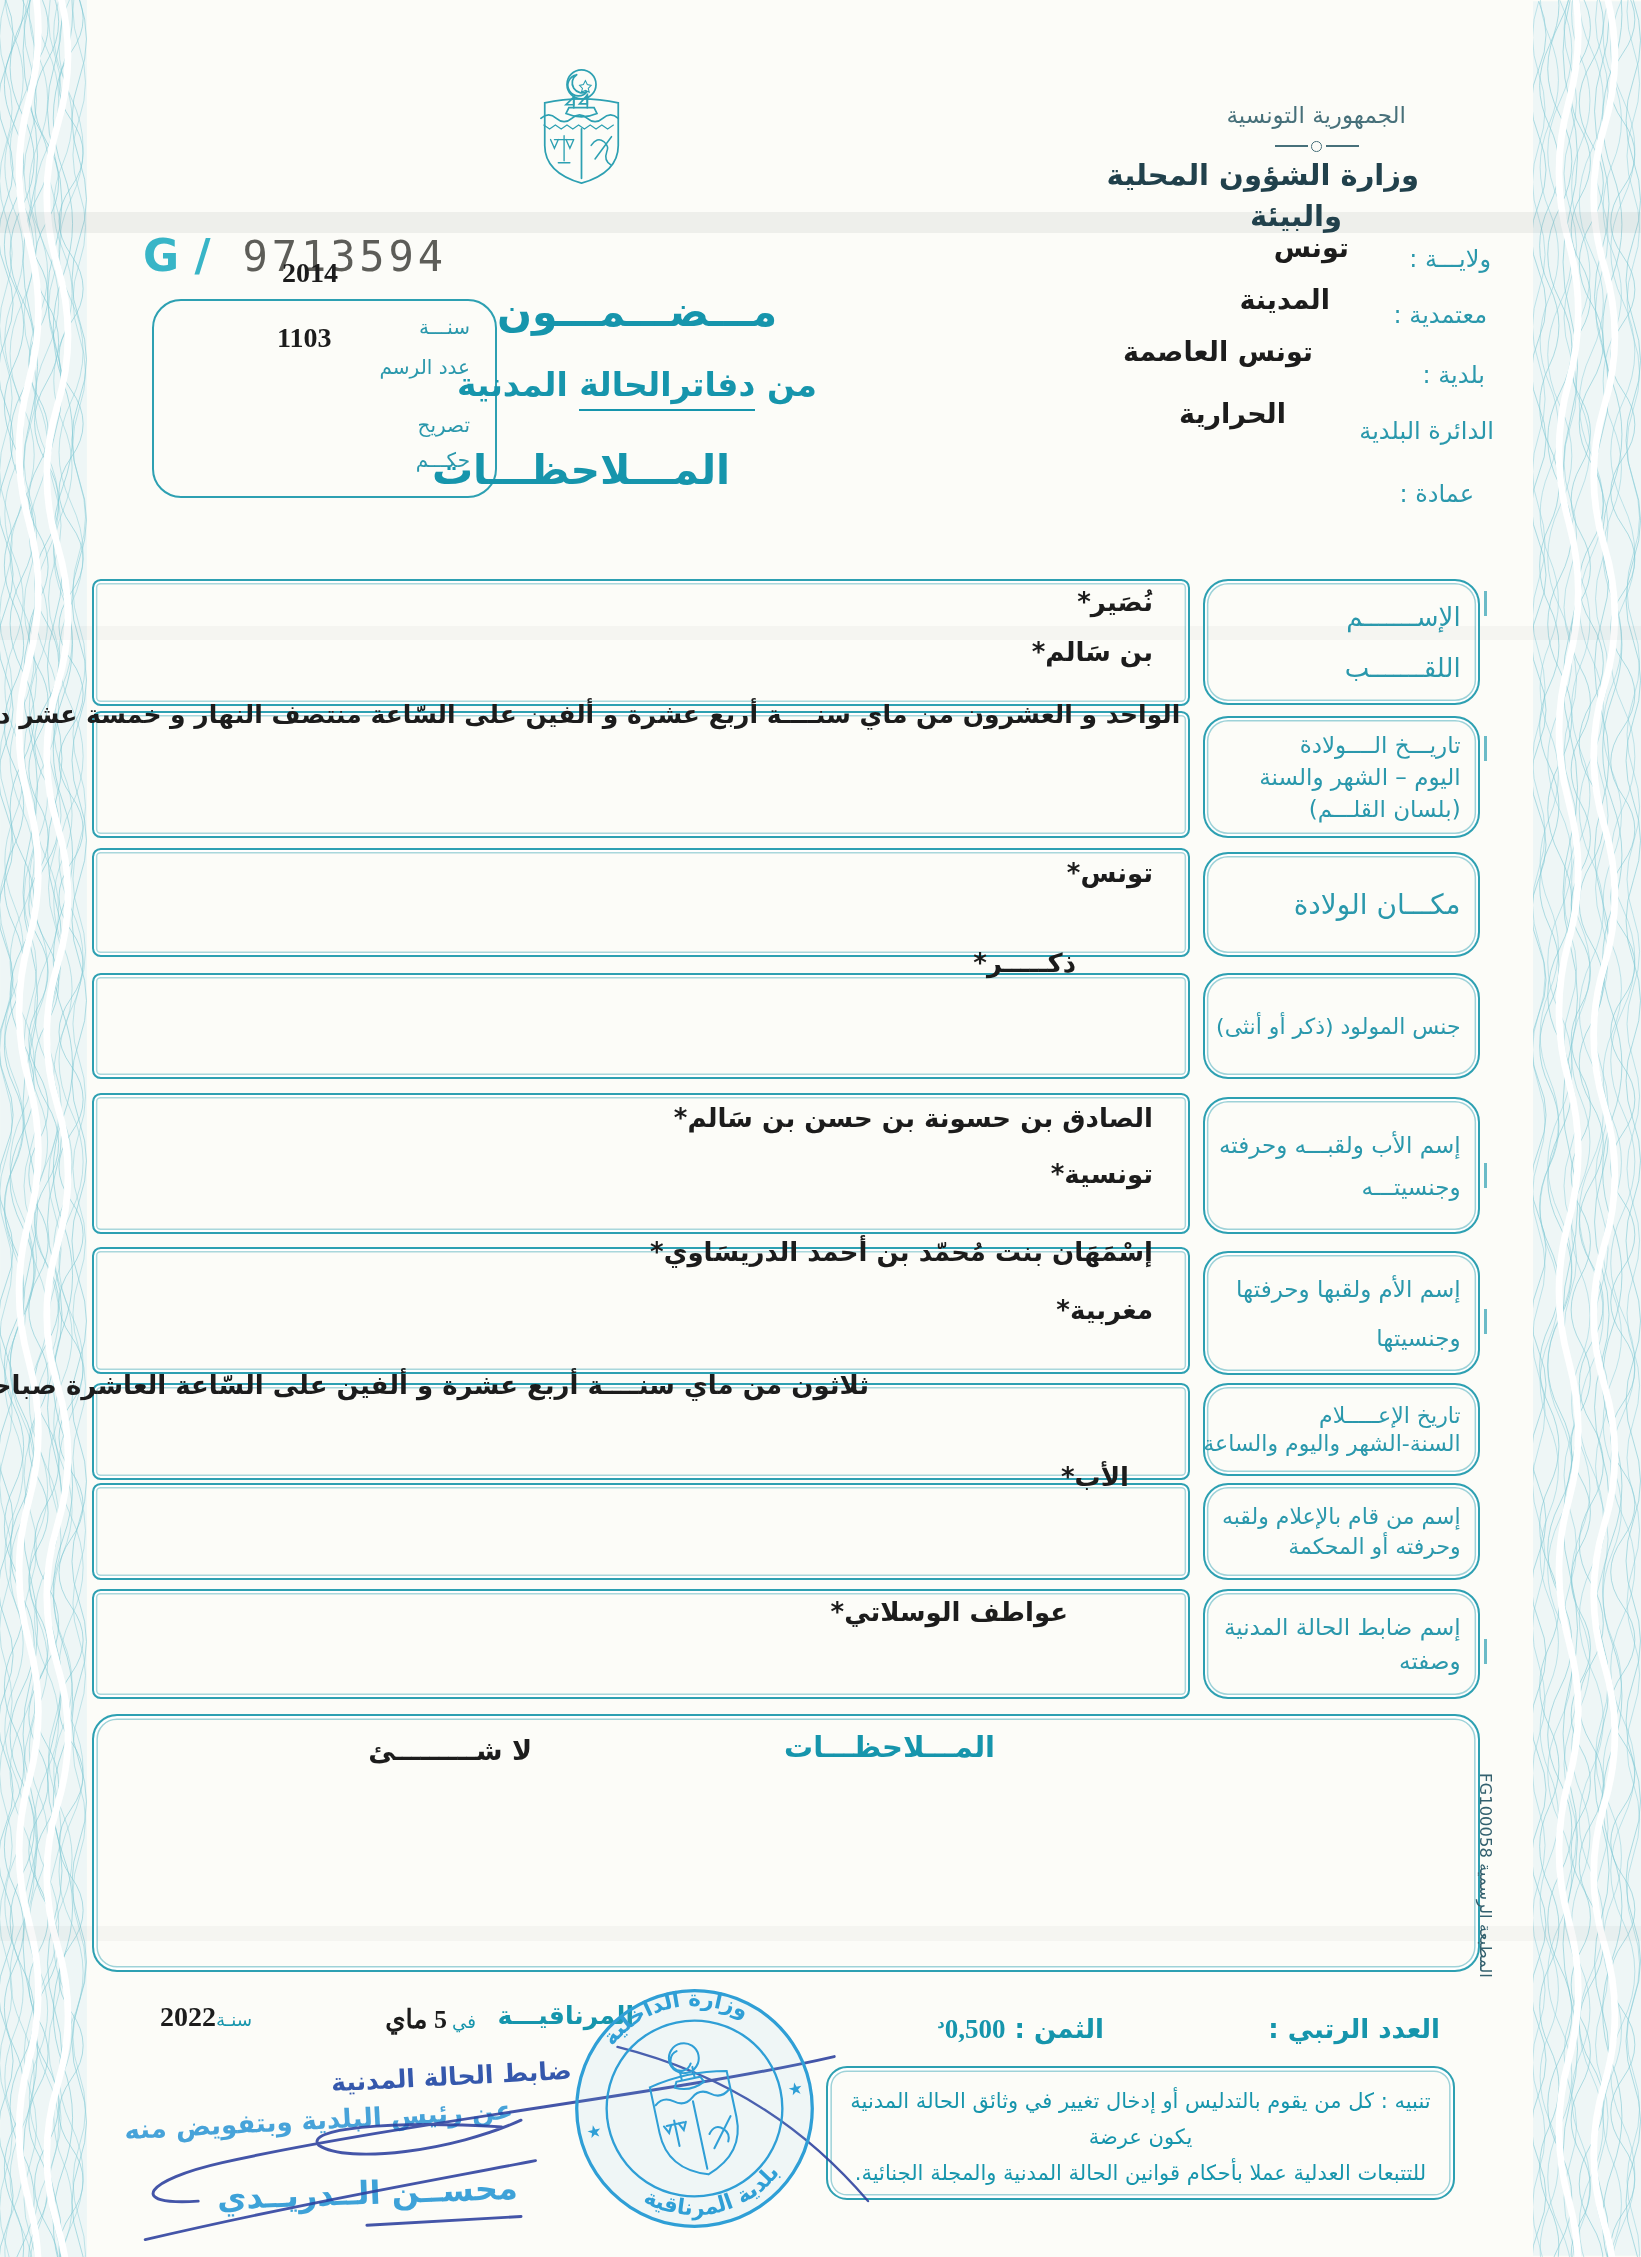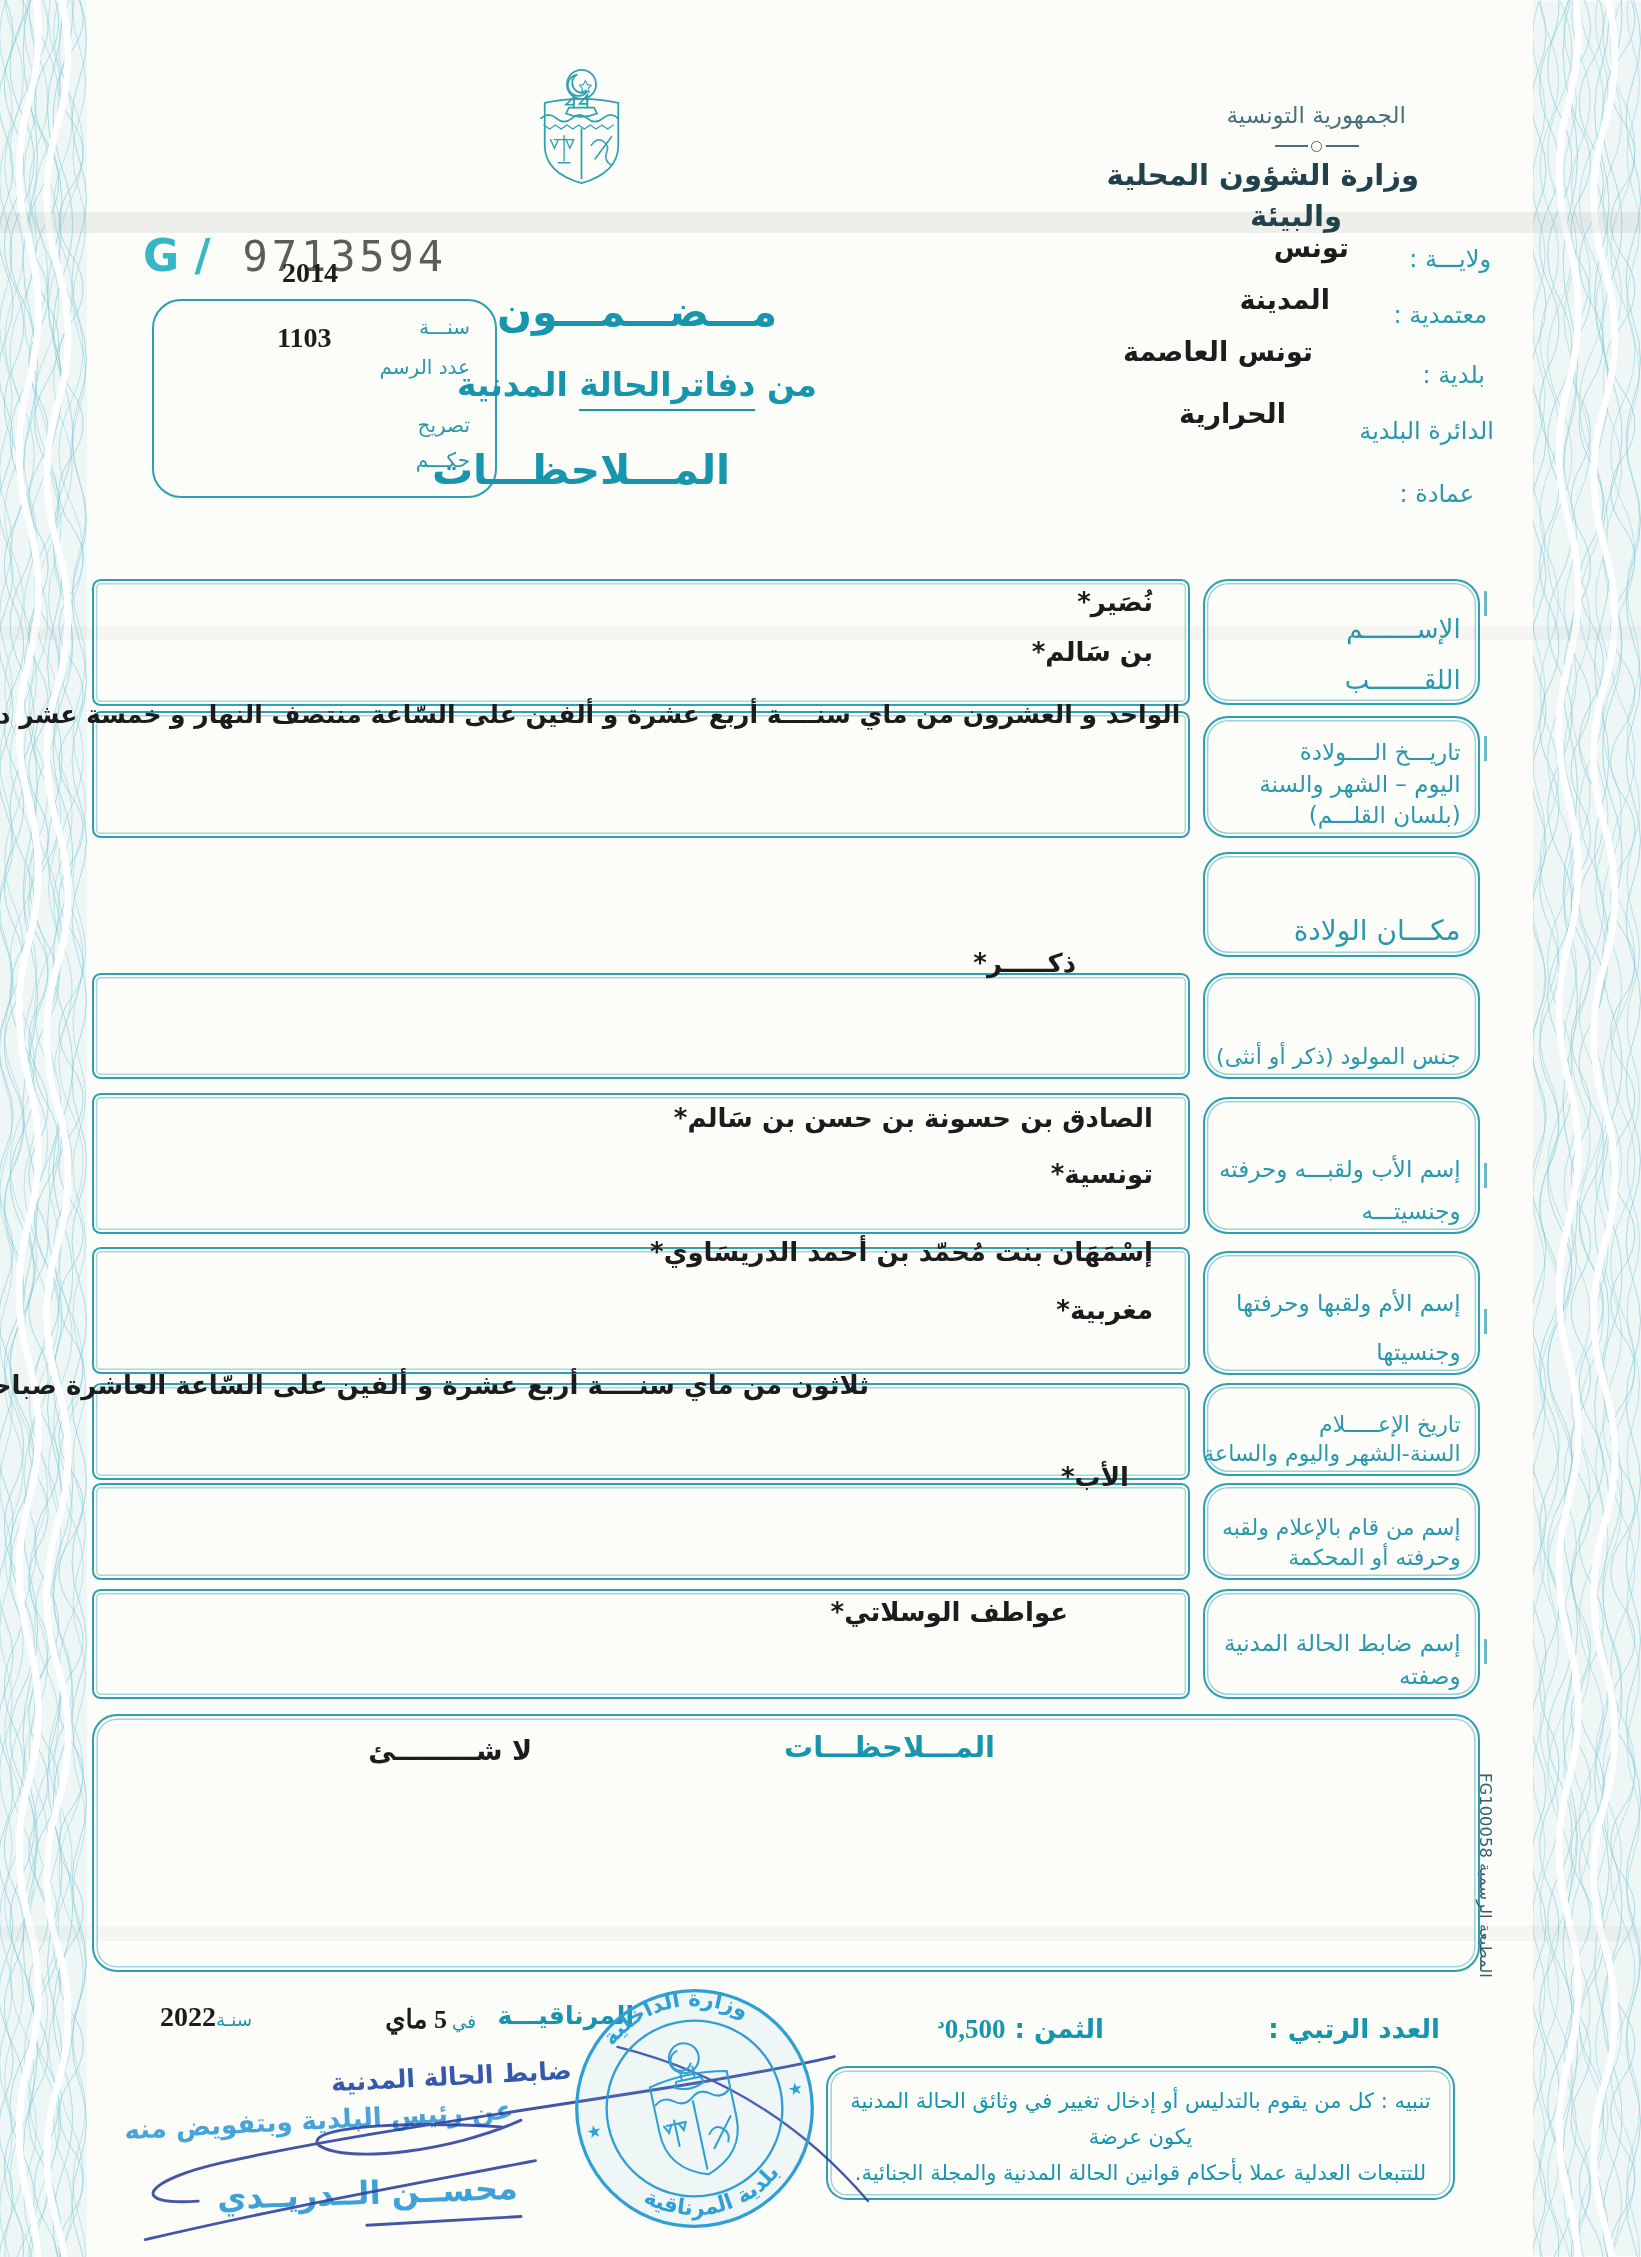--- a/index.html
+++ b/index.html
@@ -22,21 +22,21 @@
   .serial .g{font-size:44px;font-weight:bold;color:#38b5c7;font-family:"DejaVu Sans",sans-serif;}
   .serial .n{font-size:42px;color:#5d5d58;font-family:"DejaVu Sans Mono",monospace;letter-spacing:3.9px;margin-left:27px;}
   .cornerbox{border:2.4px solid var(--teal);border-radius:29px;}
   .cornerbox span{position:absolute;font-size:20px;color:var(--label);white-space:nowrap;}
   .serifnum{font-family:"Liberation Serif",serif;font-weight:bold;color:var(--ink);}
   
   .title{color:var(--title);font-weight:bold;text-align:center;white-space:nowrap;}
   .u-part{border-bottom:2.9px solid var(--title);padding-bottom:4.8px;}
   
   .lblbox{position:absolute;left:1203px;width:277px;border:2.4px solid var(--teal);border-radius:25px;
-          box-sizing:border-box;display:flex;flex-direction:column;justify-content:flex-end;
+          box-sizing:border-box;display:flex;flex-direction:column;justify-content:center;
           padding:7.7px 17.4px;gap:11.6px;color:var(--label);font-size:23px;
           box-shadow:inset 0 0 0 1.9px #fff, inset 0 0 0 3.4px rgba(45,160,178,.45);}
   .lblbox span{white-space:nowrap;}
   .valbox{position:absolute;left:92px;width:1098px;border:2.4px solid var(--teal);border-radius:8.7px;
           box-sizing:border-box;box-shadow:inset 0 0 0 1.9px #fff, inset 0 0 0 3.4px rgba(45,160,178,.40);}
   .val{position:absolute;font-weight:bold;color:var(--ink);font-size:26px;white-space:nowrap;}
   .tick{position:absolute;width:2.9px;height:25px;background:var(--teal);opacity:.7;left:1484px;}
   
   .bigbox{position:absolute;border:2.4px solid var(--teal);border-radius:25px;box-sizing:border-box;
           box-shadow:inset 0 0 0 2.4px #fff, inset 0 0 0 3.9px rgba(45,160,178,.45);}
@@ -174,20 +174,23 @@
 
   <div class="valbox" style="top:711px;height:127px">
     <span class="val" style="right:7.7px;top:-13.5px;font-size:25px">الواحد و العشرون من ماي سنــــة أربع عشرة و ألفين على السّاعة منتصف النهار و خمسة عشر دقيقة*</span>
   </div>
   <div class="lblbox" style="top:716px;height:122px;gap:5.8px">
     <span>تاريـــخ الــــولادة</span>
     <span>اليوم – الشهر والسنة</span>
     <span>(بلسان القلـــم)</span>
   </div>
 
+  <div class="valbox" style="top:848px;height:109px">
+    <span class="val" style="right:35px;top:7.7px">تونس*</span>
+  </div>
   <div class="lblbox" style="top:852px;height:105px;font-size:28px">
     <span>مكـــان الولادة</span>
   </div>
 
   <div class="valbox" style="top:973px;height:106px">
     <span class="val" style="right:112px;top:-27px">ذكـــــر*</span>
   </div>
   <div class="lblbox" style="top:973px;height:106px;font-size:22px">
     <span>جنس المولود (ذكر أو أنثى)</span>
   </div>

